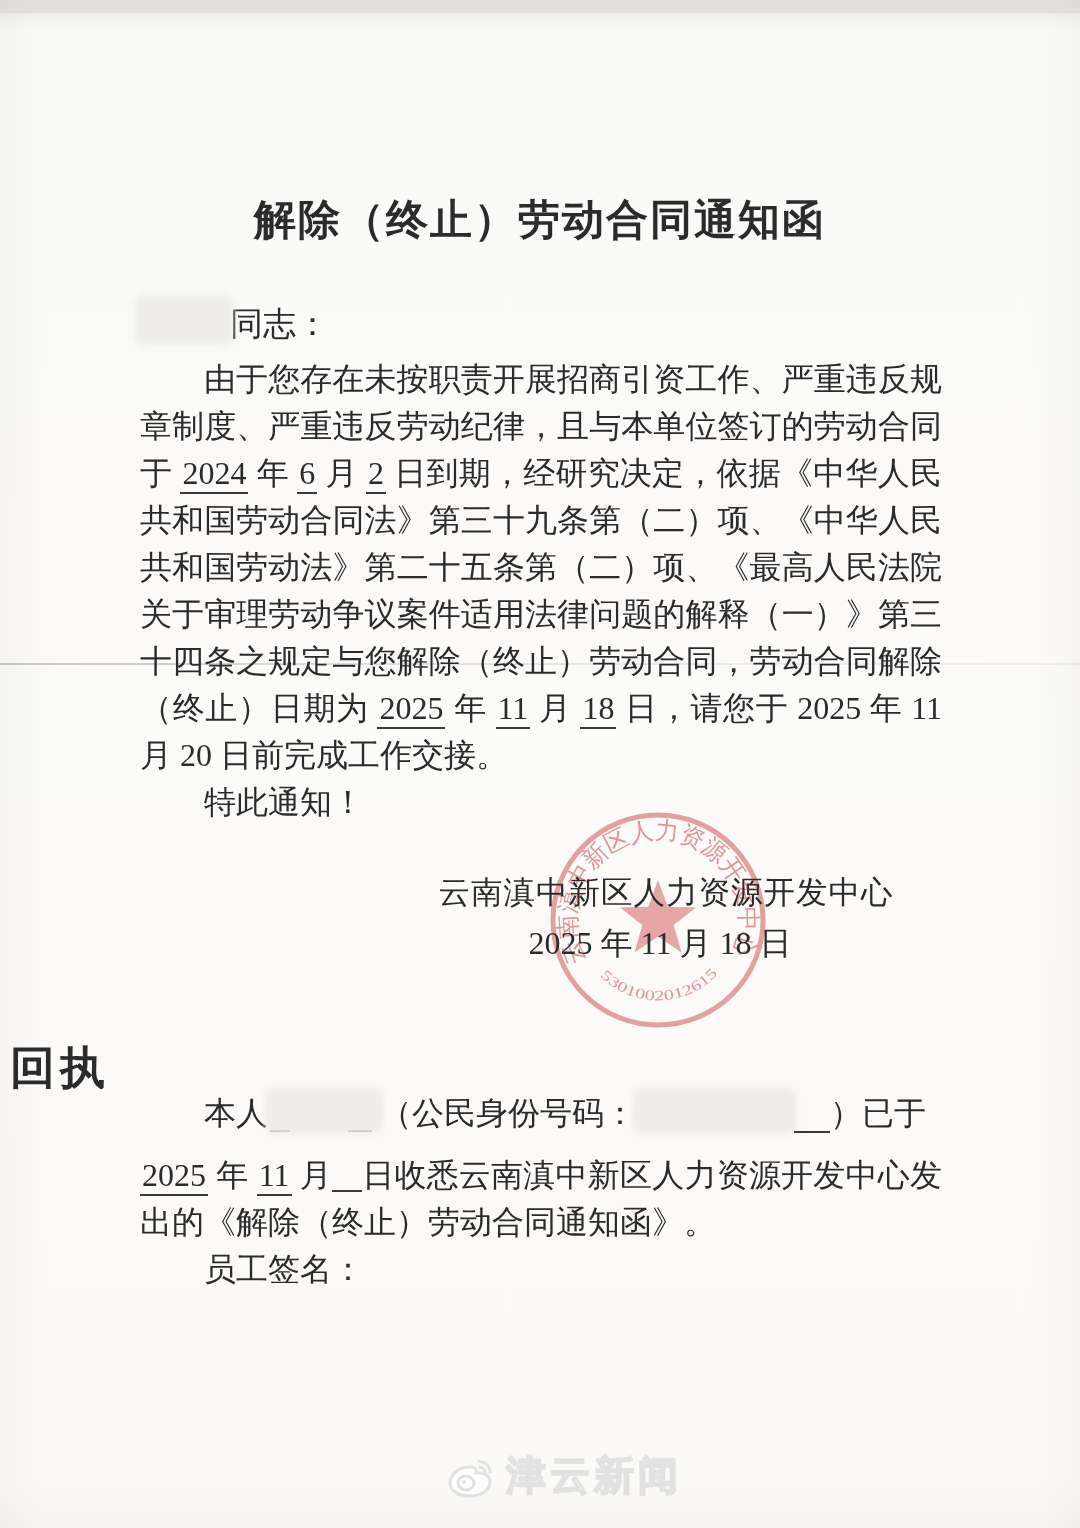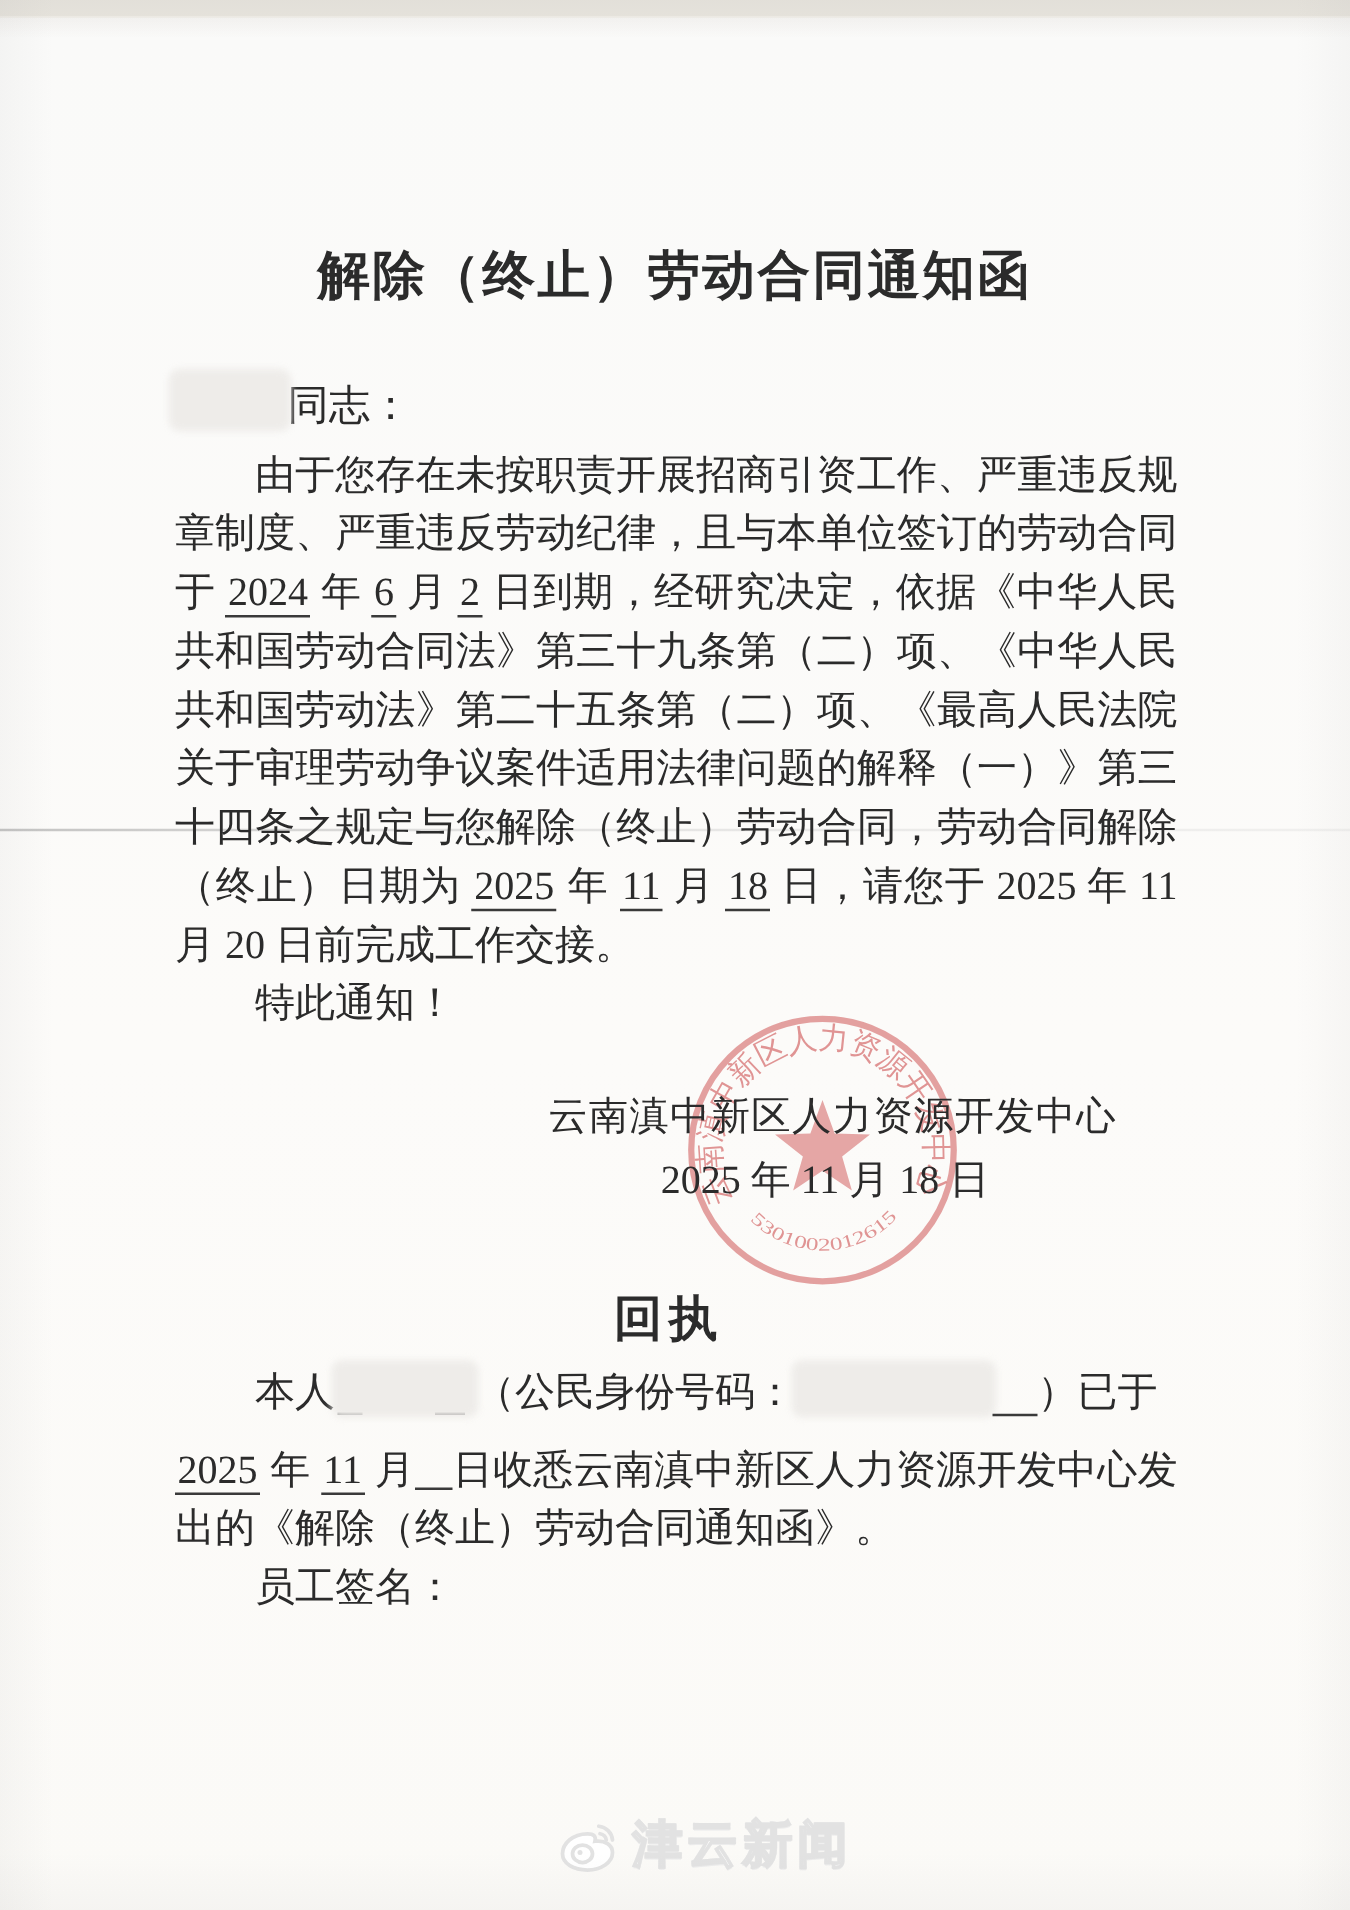--- a/index.html
+++ b/index.html
@@ -44,22 +44,22 @@
   .blank-day { display:inline-block; width:30px; height:34px; border-bottom:2px solid #3a3a3a; vertical-align:-6px; }
 
   
   .stamp { position:absolute; left:544px; top:806px; width:228px; height:228px;
     opacity:.78; z-index:1; }
   .sig-org { position:absolute; top:872px; left:366px; width:600px; margin:0;
     text-align:center; font-size:31.5px; letter-spacing:1px; z-index:2; }
   .sig-date { position:absolute; top:922px; left:360px; width:600px; margin:0;
     text-align:center; font-size:32px; z-index:2; }
 
-  .receipt-heading { position:absolute; top:1028px; left:0; width:1070px; margin:0;
-    text-align:center; font-size:39px; font-weight:bold; letter-spacing:5px; z-index:2; }
+  .receipt-heading { position:absolute; top:1028px; left:0; width:1070px; margin:10px;
+    font-size:45px; font-weight:bold; letter-spacing:5px; z-index:2; }
   .receipt { position:absolute; top:1090px; left:140px; width:802px;
     font-size:32px; line-height:47px; text-align:justify; }
   .r-line1 { margin:0 0 15px 0; text-indent:2em; white-space:nowrap; }
   .r-para { margin:0; }
   .r-sign { margin:0; text-indent:2em; }
 
   
   .watermark { position:absolute; top:1448px; left:446px; display:flex;
     align-items:center; gap:8px; }
   .wm-text { font-family:"Liberation Sans","DejaVu Sans",sans-serif;

